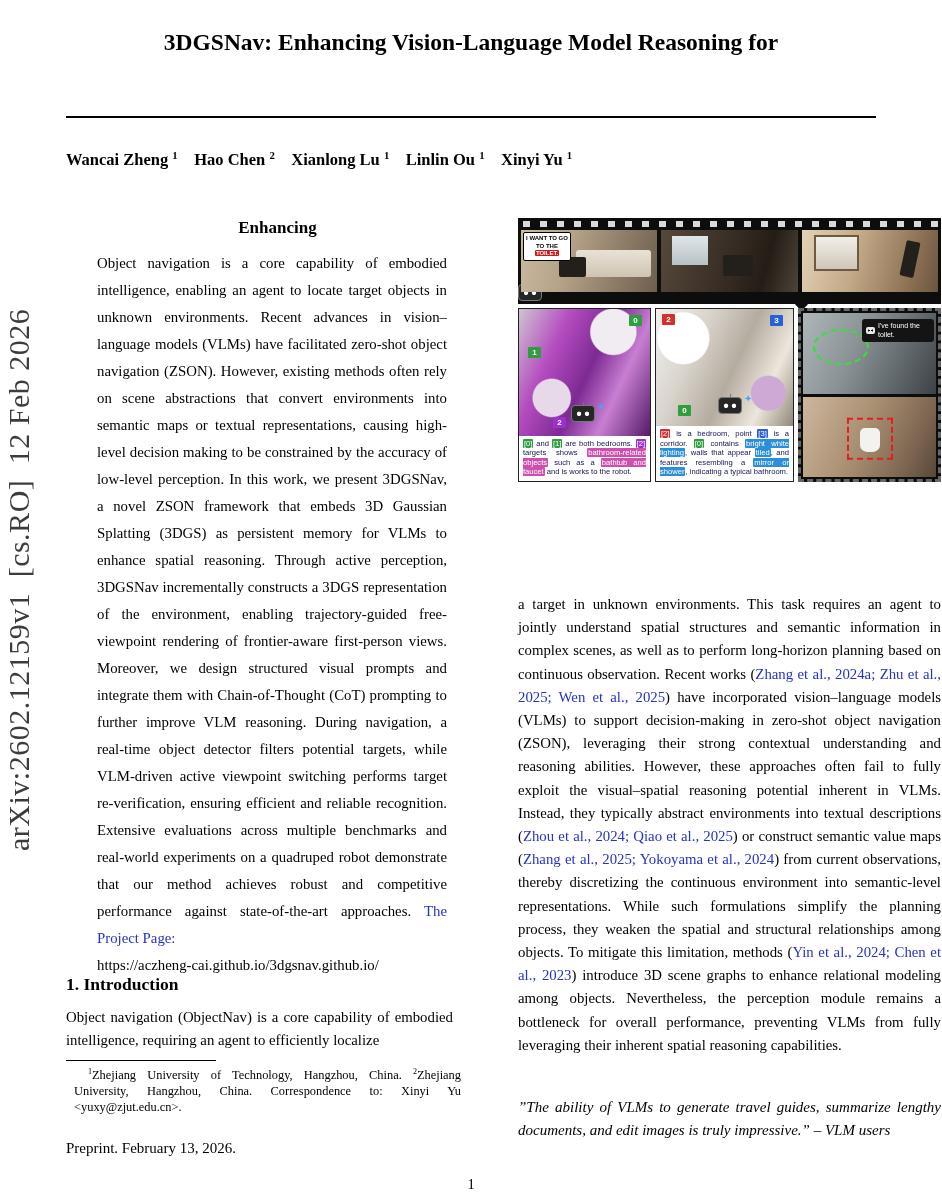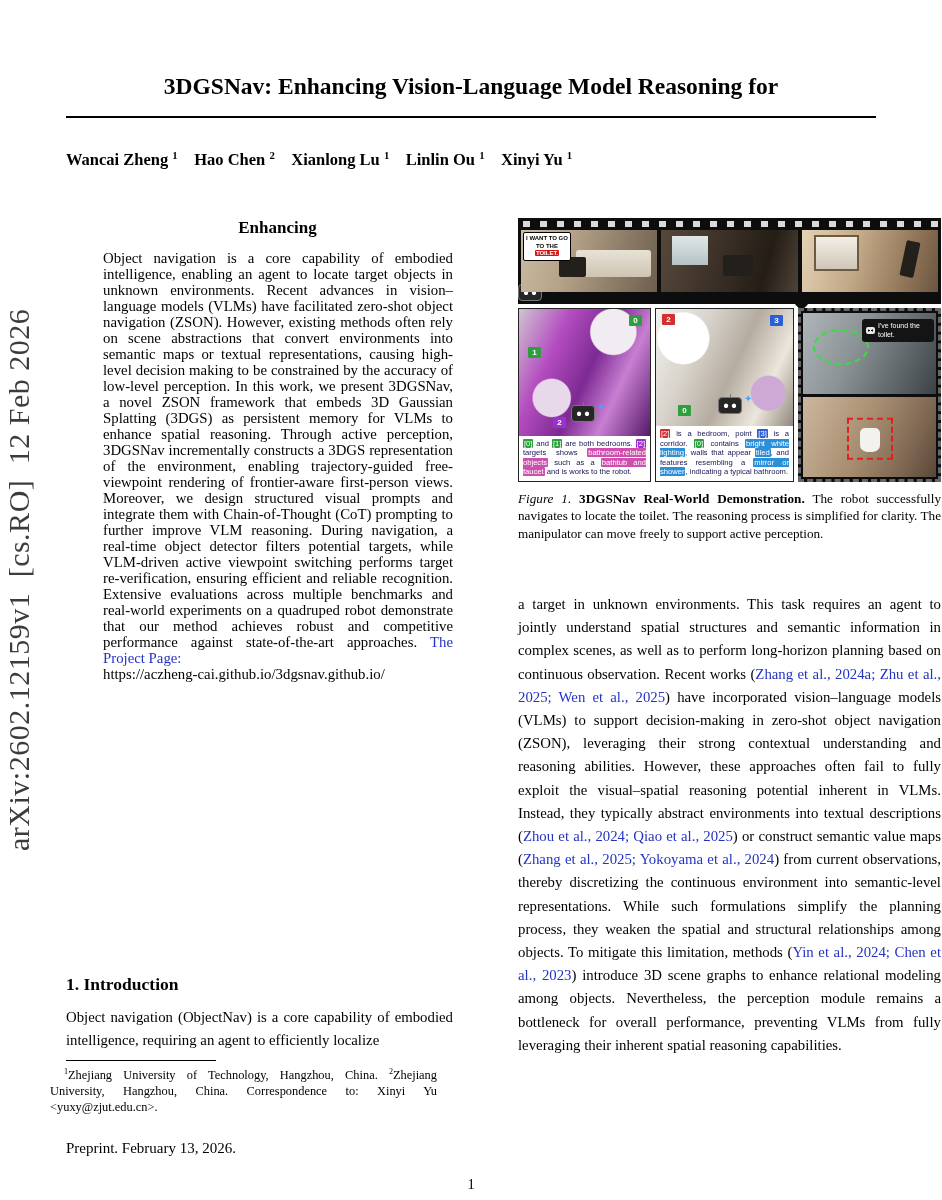--- a/index.html
+++ b/index.html
@@ -6,36 +6,36 @@
   .page{position:relative;width:942px;height:1200px;background:#fff;
         font-family:"Liberation Serif",serif;color:#000;overflow:hidden;}
 
   
   .arxiv{position:absolute;left:2px;top:240px;height:680px;width:46px;
          writing-mode:vertical-rl;transform:rotate(180deg);
          font-size:30px;color:#3c3c3c;text-align:center;letter-spacing:.5px;}
 
   
   .title{position:absolute;top:26px;left:66px;width:810px;text-align:center;
-         font-size:23.5px;font-weight:bold;line-height:33px;margin-top:44px;}
+         font-size:23.5px;font-weight:bold;line-height:33px;}
   .title-rule{position:absolute;top:116px;left:66px;width:810px;border-top:2px solid #000;}
   .authors{position:absolute;top:150px;left:66px;width:810px;text-align:left;
            font-size:16.5px;font-weight:bold;}
 
   
   .abs-head{position:absolute;top:218px;left:103px;width:349px;text-align:center;
             font-size:17px;font-weight:bold;}
-  .abs-text{position:absolute;top:250px;left:103px;width:350px;text-align:justify;
-            font-size:14.8px;line-height:16px;}
+  .abs-text{position:absolute;top:250px;left:97px;width:350px;text-align:justify;
+            font-size:14.8px;line-height:27px;}
   .intro-head{position:absolute;top:974px;left:66px;width:387px;
               font-size:17.5px;font-weight:bold;}
   .intro-text{position:absolute;top:1006px;left:66px;width:387px;text-align:justify;
               font-size:14.8px;line-height:23.2px;}
   .fn-rule{position:absolute;top:1060px;left:66px;width:150px;border-top:1px solid #000;}
-  .footnote{position:absolute;top:1068px;left:50px;width:387px;text-align:justify;
+  .footnote{position:absolute;top:1068px;left:74px;width:387px;text-align:justify;
             font-size:12.4px;line-height:15.8px;text-indent:14px;}
   .preprint{position:absolute;top:1140px;left:66px;width:387px;
             font-size:15px;}
 
   
   .caption{position:absolute;top:490px;left:518px;width:423px;text-align:justify;
            font-size:13.2px;line-height:17.4px;}
   .bodytext{position:absolute;top:593px;left:518px;width:423px;text-align:justify;
             font-size:14.8px;line-height:23.2px;}
   .quote{position:absolute;top:1096px;left:518px;width:423px;text-align:justify;
@@ -197,20 +197,20 @@
           </div>
         </div>
         <div class="snap b">
           <div class="toilet"></div>
           <div class="redbox"></div>
         </div>
       </div>
     </div>
   </div>
 
-  <div class="caption"><span class="it">Figure 1.  </span><span class="b">3DGSNav Real-World Demonstration.</span><span>  The robot successfully navigates to locate the toilet. The reasoning process is simplified for clarity. The manipulator can move freely to support active perception.</span></div>
 
   <div class="bodytext"><span>a target in unknown environments.  This task requires an agent to jointly understand spatial structures and semantic information in complex scenes, as well as to perform long-horizon planning based on continuous observation. Recent works (</span><span class="cite">Zhang et al., 2024a; Zhu et al., 2025; Wen et al., 2025</span><span>) have incorporated vision–language models (VLMs) to support decision-making in zero-shot object navigation (ZSON), leveraging their strong contextual understanding and reasoning abilities.  However, these approaches often fail to fully exploit the visual–spatial reasoning potential inherent in VLMs. Instead, they typically abstract environments into textual descriptions (</span><span class="cite">Zhou et al., 2024; Qiao et al., 2025</span><span>) or construct semantic value maps (</span><span class="cite">Zhang et al., 2025; Yokoyama et al., 2024</span><span>) from current observations, thereby discretizing the continuous environment into semantic-level representations. While such formulations simplify the planning process, they weaken the spatial and structural relationships among objects. To mitigate this limitation, methods (</span><span class="cite">Yin et al., 2024; Chen et al., 2023</span><span>) introduce 3D scene graphs to enhance relational modeling among objects. Nevertheless, the perception module remains a bottleneck for overall performance, preventing VLMs from fully leveraging their inherent spatial reasoning capabilities.</span></div>
 
+  <div class="quote">”The ability of VLMs to generate travel guides, summarize lengthy documents, and edit images is truly impressive.” – VLM users</div>
 
   <div class="pagenum">1</div>
 
 </div>
 
 </body></html>

